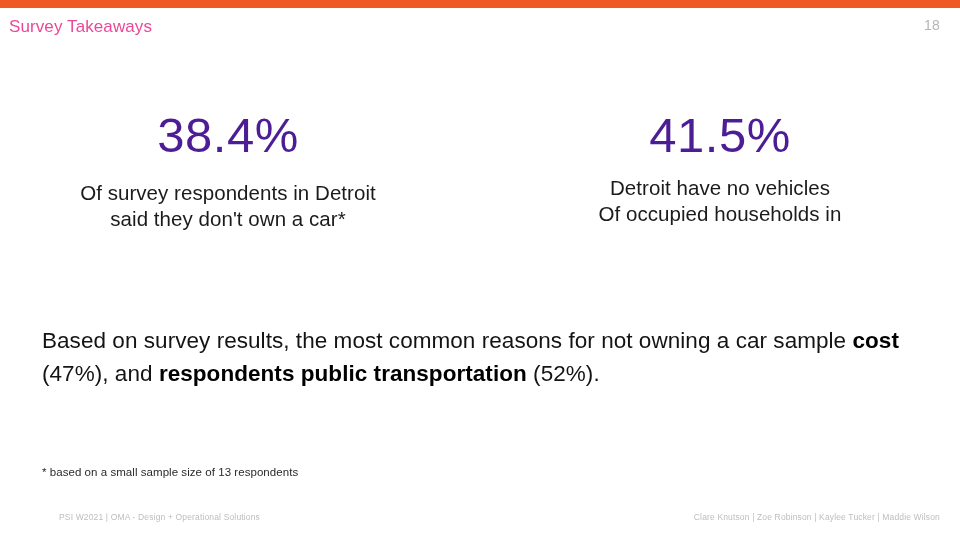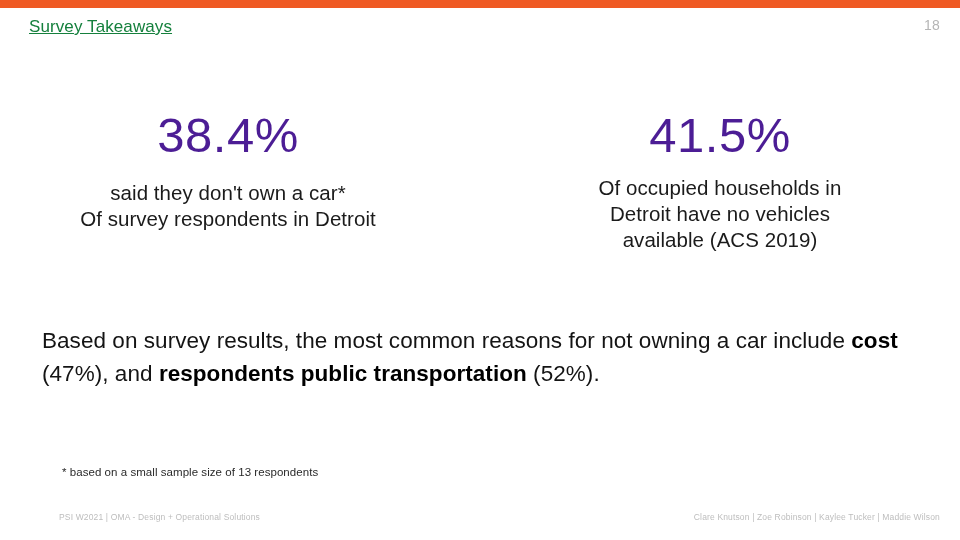--- a/index.html
+++ b/index.html
@@ -22,28 +22,27 @@
     position: absolute;
     top: 0;
     left: 0;
     width: 960px;
     height: 8px;
     background: #ef5a24;
   }
   
   #slide-title {
     position: absolute;
-    left: 29px;
+    left: 9px;
     top: 17px;
     font-size: 17px;
     font-weight: 400;
     letter-spacing: 0.1px;
-    color: #15803d;
+    color: #ec4899;
     white-space: nowrap;
-    text-decoration: underline;
   }
   #page-number {
     position: absolute;
     right: 20px;
     top: 17px;
     font-size: 14px;
     color: #b5b5b5;
     letter-spacing: 0.2px;
   }
   
@@ -95,21 +94,20 @@
   }
   
   #footnote {
     position: absolute;
     left: 42px;
     top: 466px;
     font-size: 11.5px;
     font-weight: 400;
     color: #2a2a2a;
     letter-spacing: 0.05px;
-    margin-left: 20px;
   }
   
   #footer-left {
     position: absolute;
     left: 20px;
     top: 512px;
     font-size: 8.5px;
     color: #bdbdbd;
     letter-spacing: 0.15px;
     white-space: nowrap;
@@ -133,36 +131,35 @@
 
   <div id="accent-bar"></div>
 
   <div id="slide-title">Survey Takeaways</div>
 
   <div id="page-number">18</div>
 
   <div id="stat-col-left" class="stat-col">
     <div class="stat-value">38.4%</div>
     <div class="stat-caption">
+      <span class="cap-line">Of survey respondents in Detroit</span>
       <span class="cap-line">said they don't own a car*</span>
-      <span class="cap-line">Of survey respondents in Detroit</span>
     </div>
   </div>
 
   <div id="stat-col-right" class="stat-col">
     <div class="stat-value">41.5%</div>
     <div class="stat-caption">
+      <span class="cap-line">Detroit have no vehicles</span>
       <span class="cap-line">Of occupied households in</span>
-      <span class="cap-line">Detroit have no vehicles</span>
-      <span class="cap-line">available (ACS 2019)</span>
     </div>
   </div>
 
   <div id="body-paragraph">
-    <span>Based on survey results, the most common reasons for not owning a car include </span><span class="strong">cost</span><span> (47%), and </span><span class="strong">respondents public transportation</span><span> (52%).</span>
+    <span>Based on survey results, the most common reasons for not owning a car sample </span><span class="strong">cost</span><span> (47%), and </span><span class="strong">respondents public transportation</span><span> (52%).</span>
   </div>
 
   <div id="footnote">* based on a small sample size of 13 respondents</div>
 
   <div id="footer-left">PSI W2021 | OMA - Design + Operational Solutions</div>
 
   <div id="footer-right">Clare Knutson | Zoe Robinson | Kaylee Tucker | Maddie Wilson</div>
 
 </div>
 

